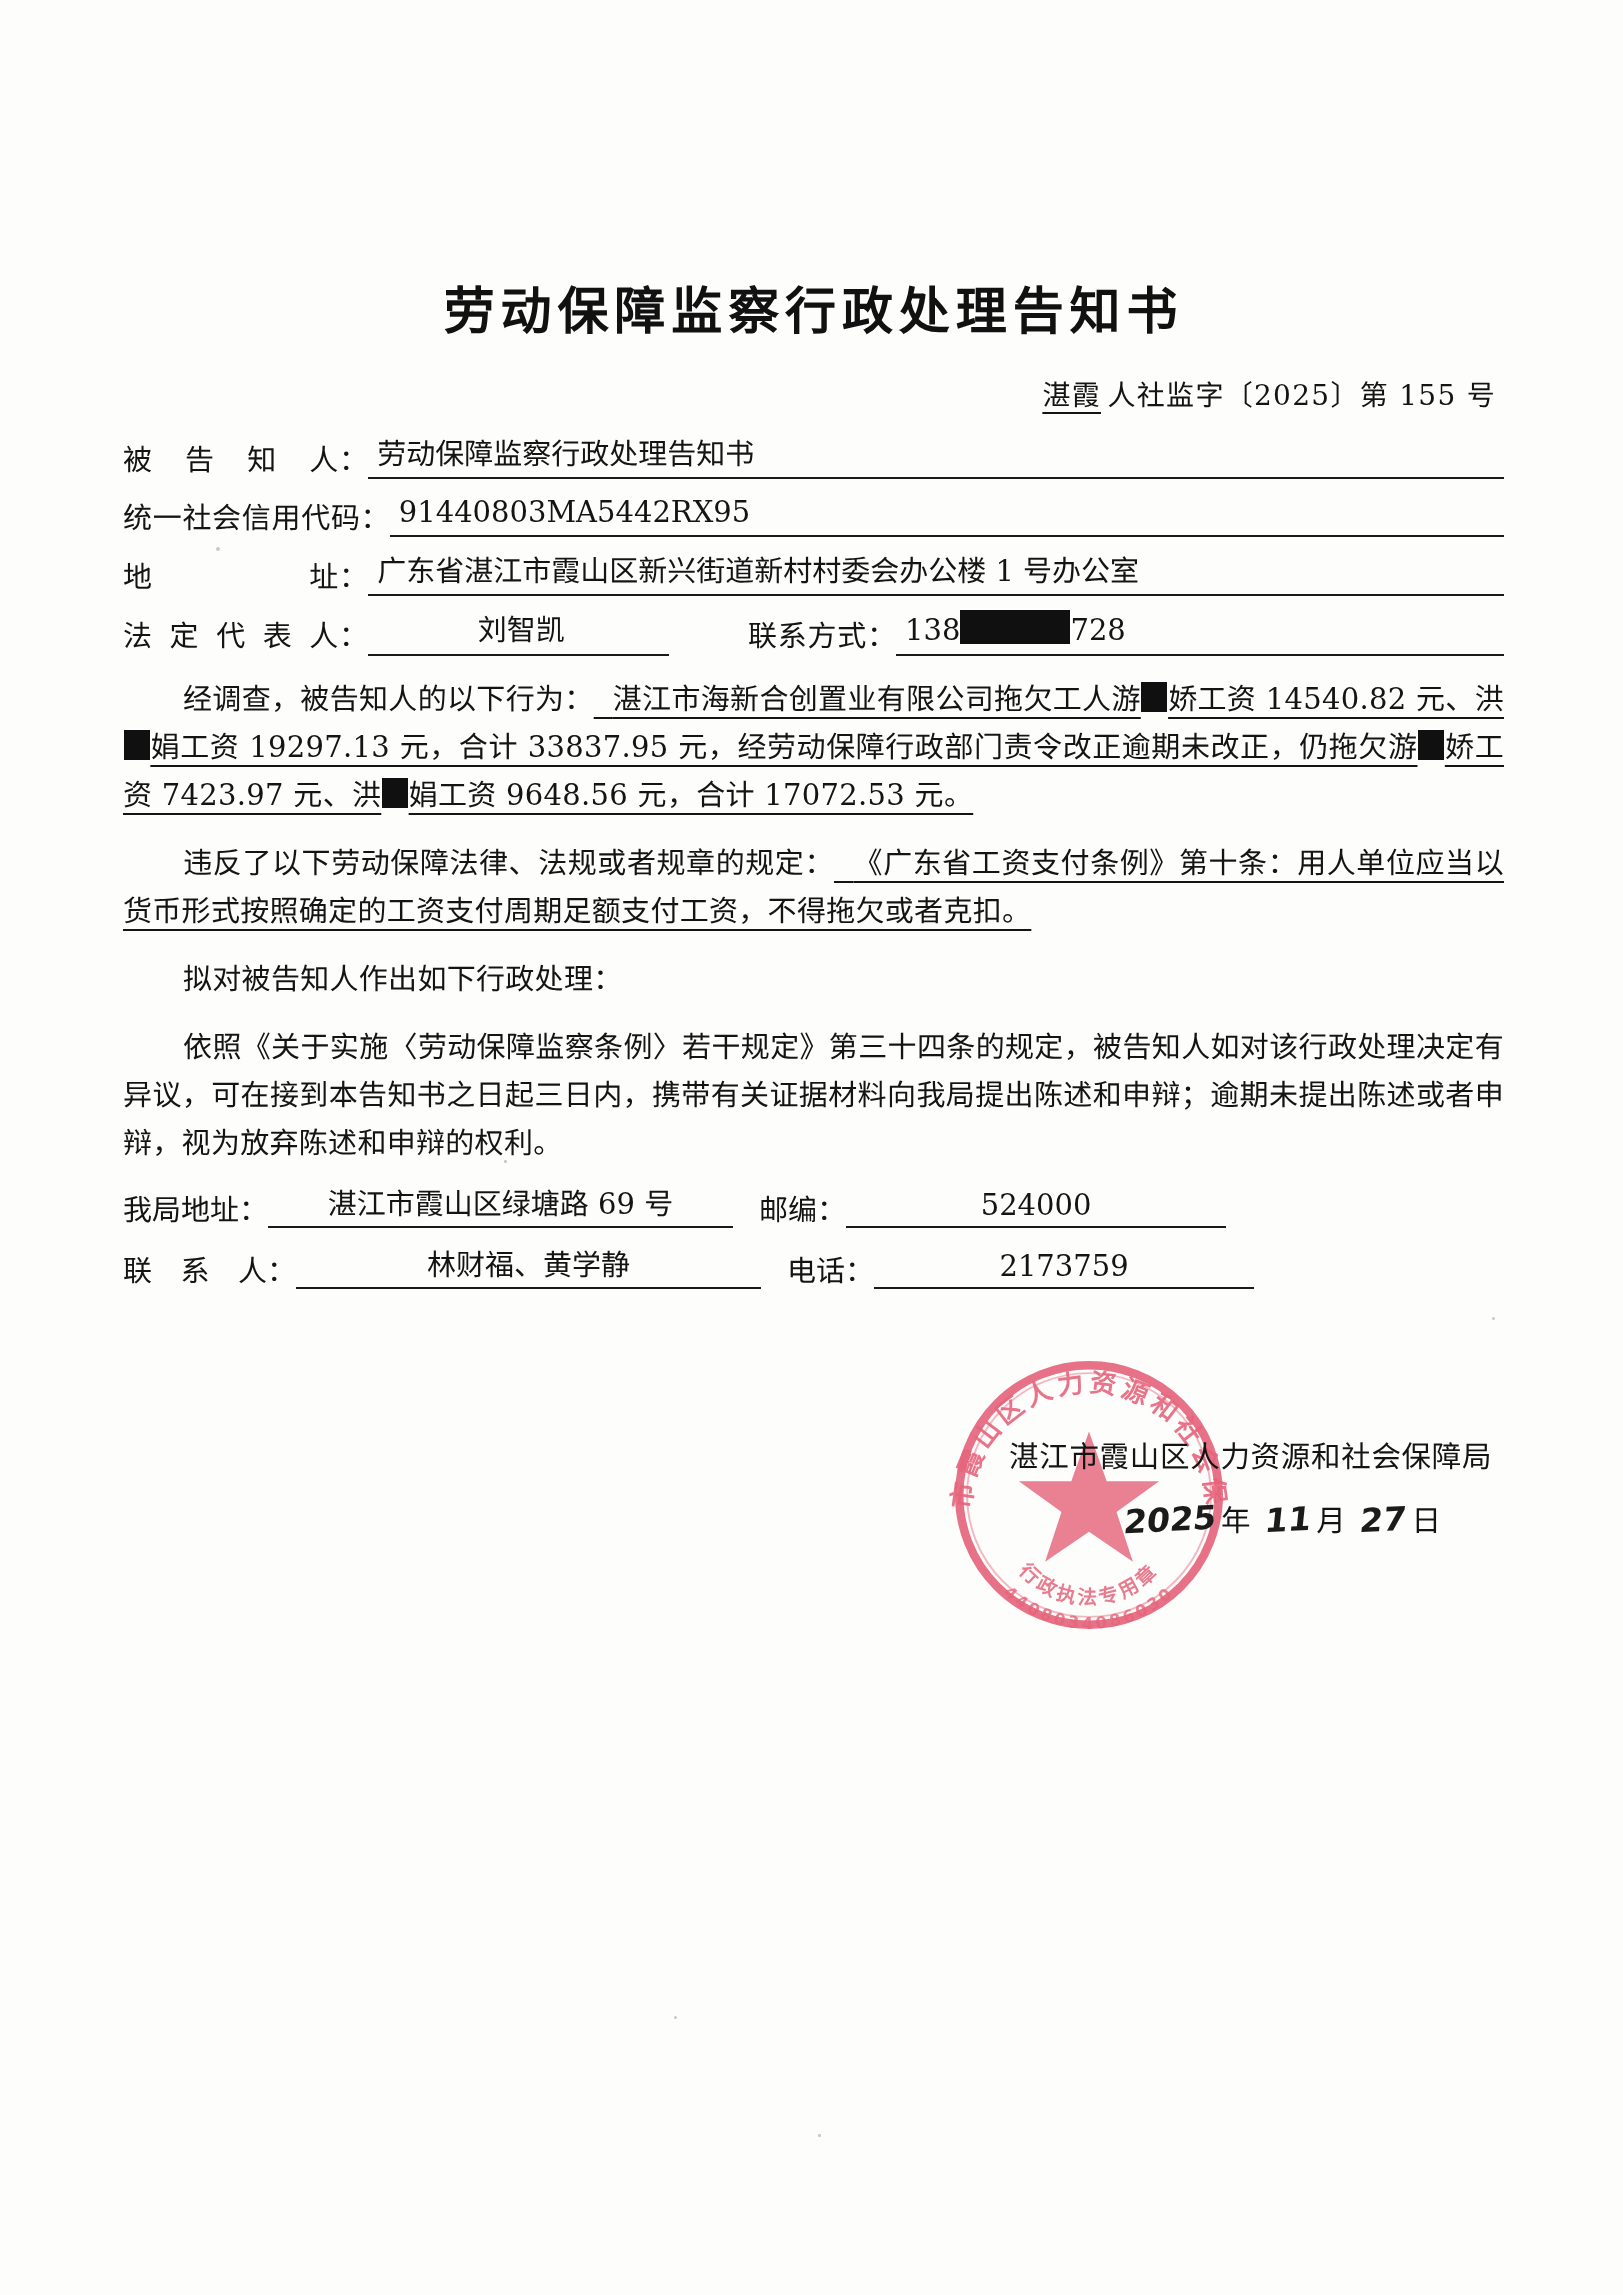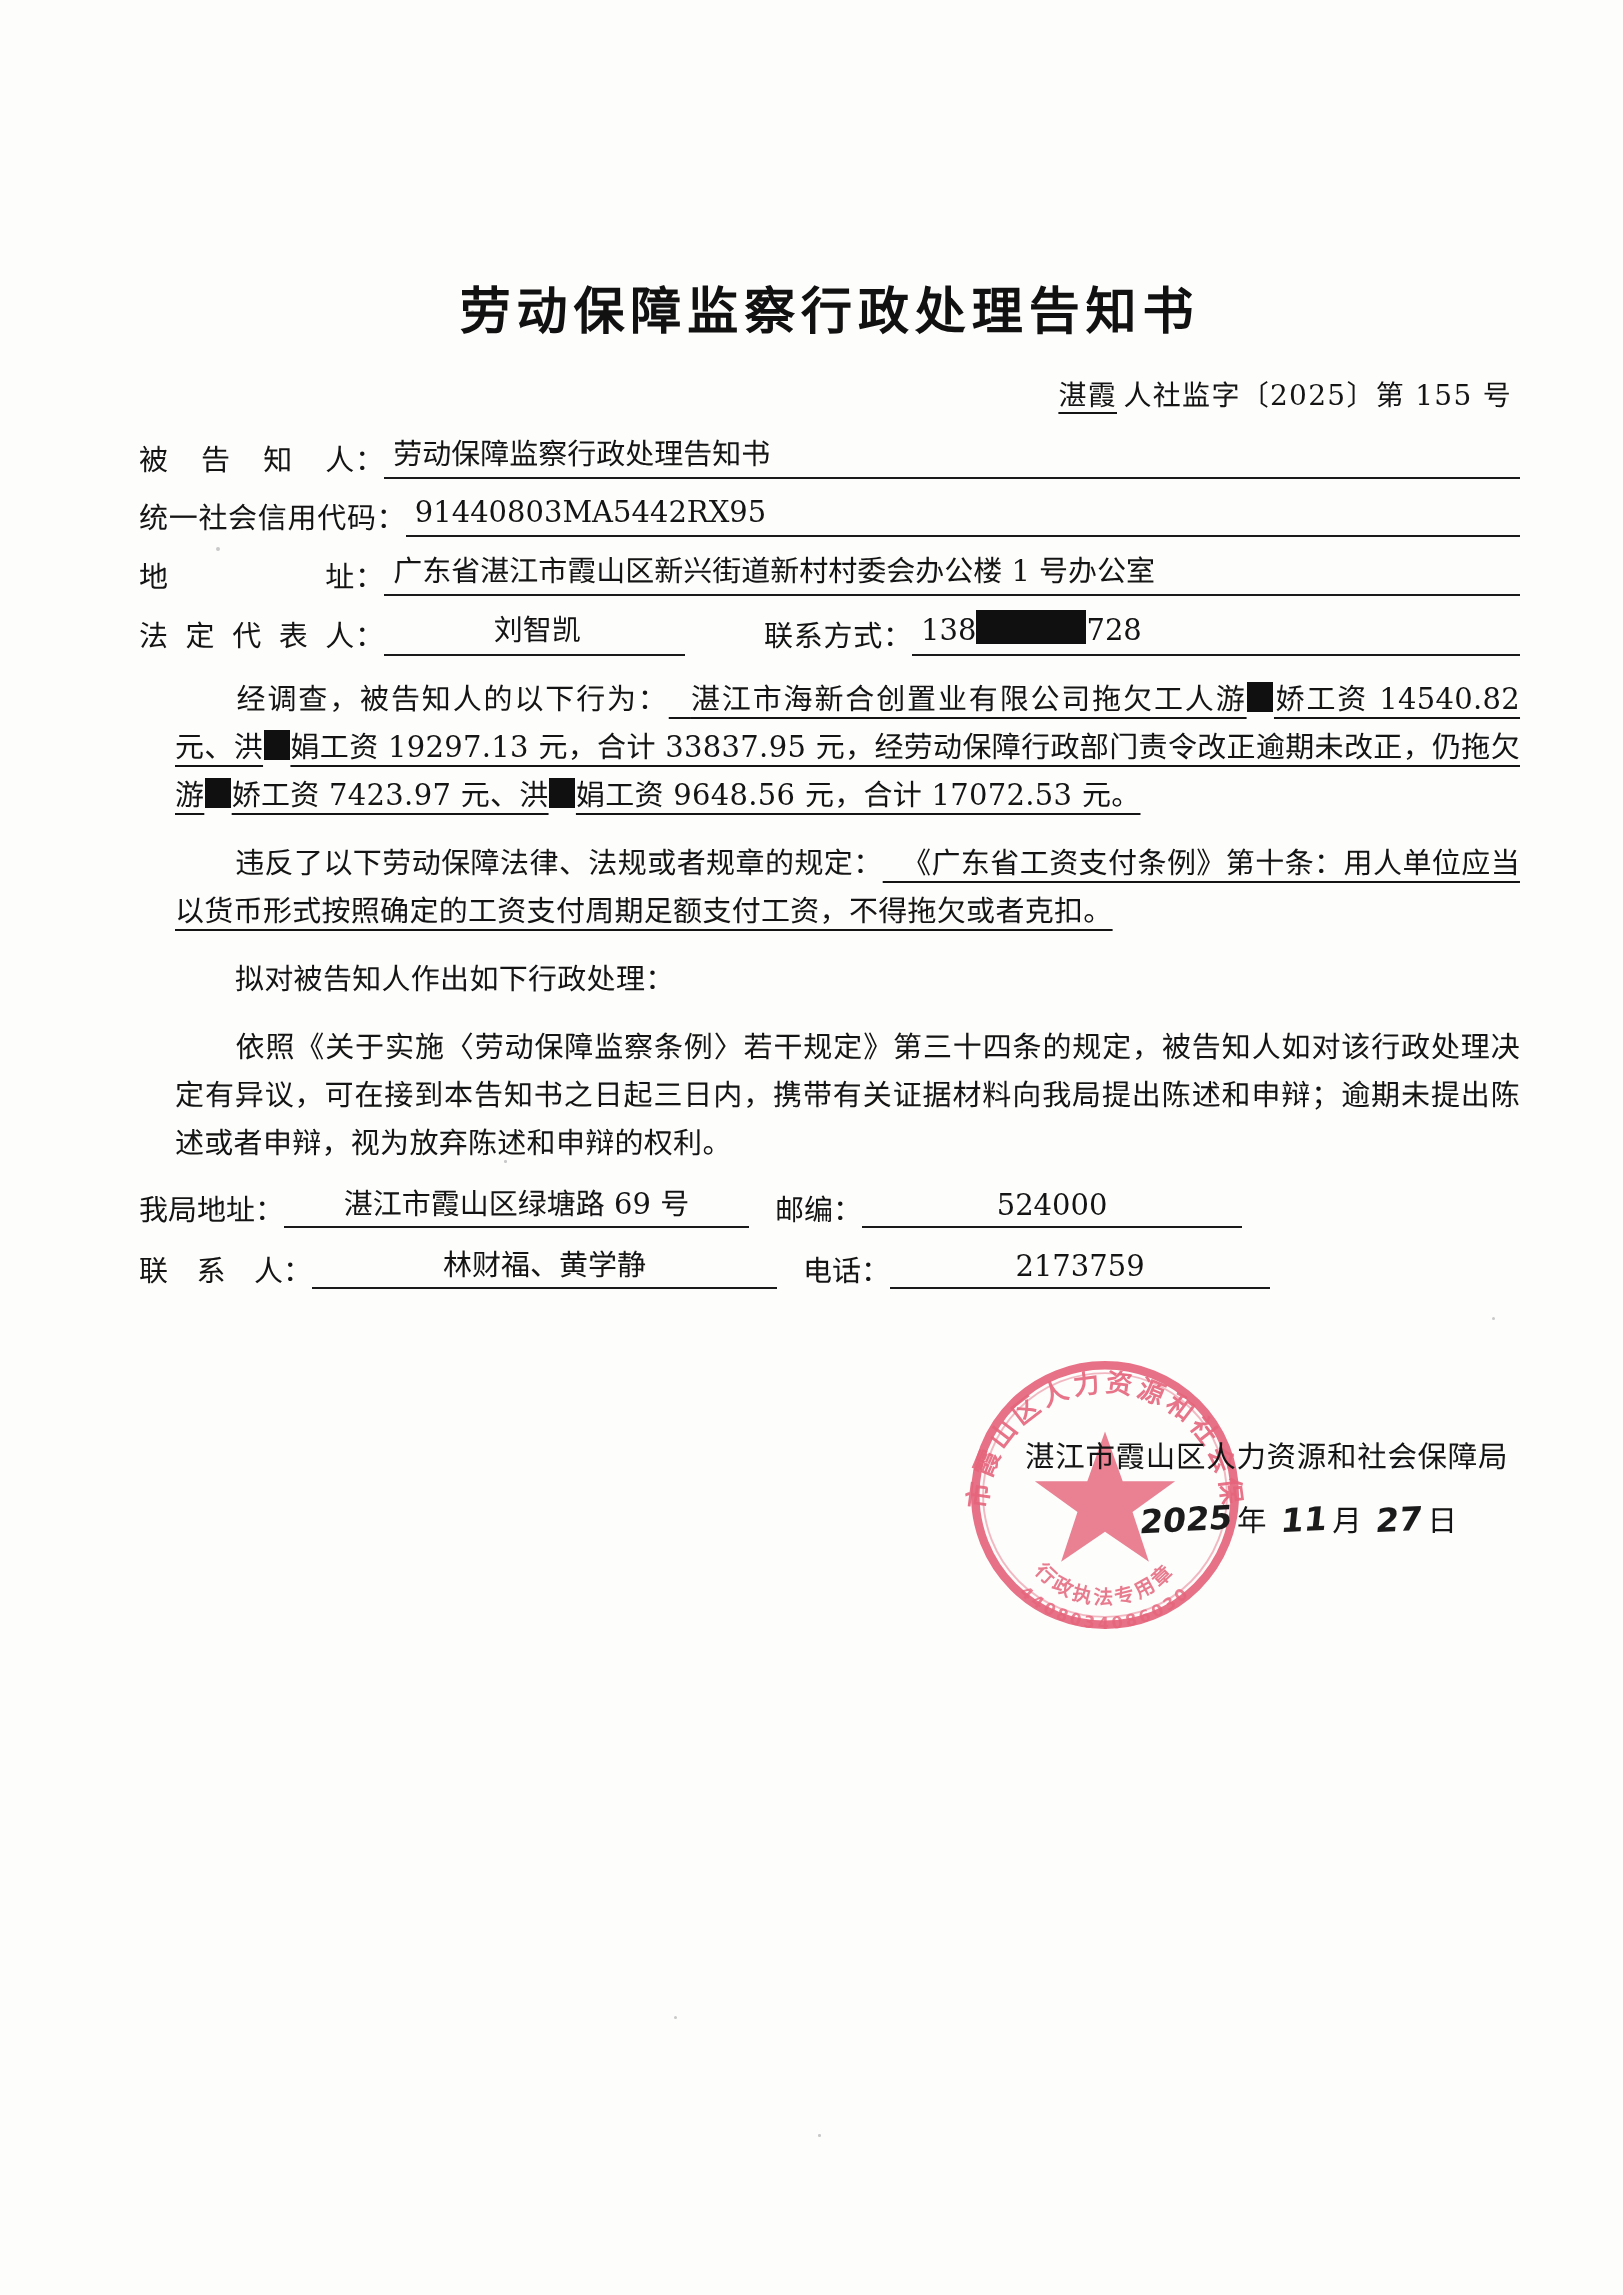--- a/index.html
+++ b/index.html
@@ -23,21 +23,21 @@
   
   .speck {
     position: absolute;
     background: #c9c9c9;
     border-radius: 50%;
     pointer-events: none;
   }
 
   .content {
     position: absolute;
-    left: 139px;
+    left: 123px;
     top: 0;
     width: 1381px;
   }
 
   .doc-title {
     margin-top: 283px;
     text-align: center;
     font-size: 51px;
     letter-spacing: 5.9px;
     font-weight: 700;
@@ -100,21 +100,20 @@
   .redact.name  { width: 26px;  height: 30px; margin: 0 0.7px; vertical-align: -2.6px; }
 
   
   .para {
     margin-top: 19.6px;
     font-size: 29px;
     line-height: 1.66;
     text-align: justify;
     text-justify: inter-ideograph;
     letter-spacing: 0.3px;
-    margin-left: 36px;
   }
   .para .ind { display: inline-block; width: 60px; }
 
   
   .fillblock {
     text-decoration: underline;
     text-decoration-thickness: 2px;
     text-underline-offset: 7.9px;
   }
 

